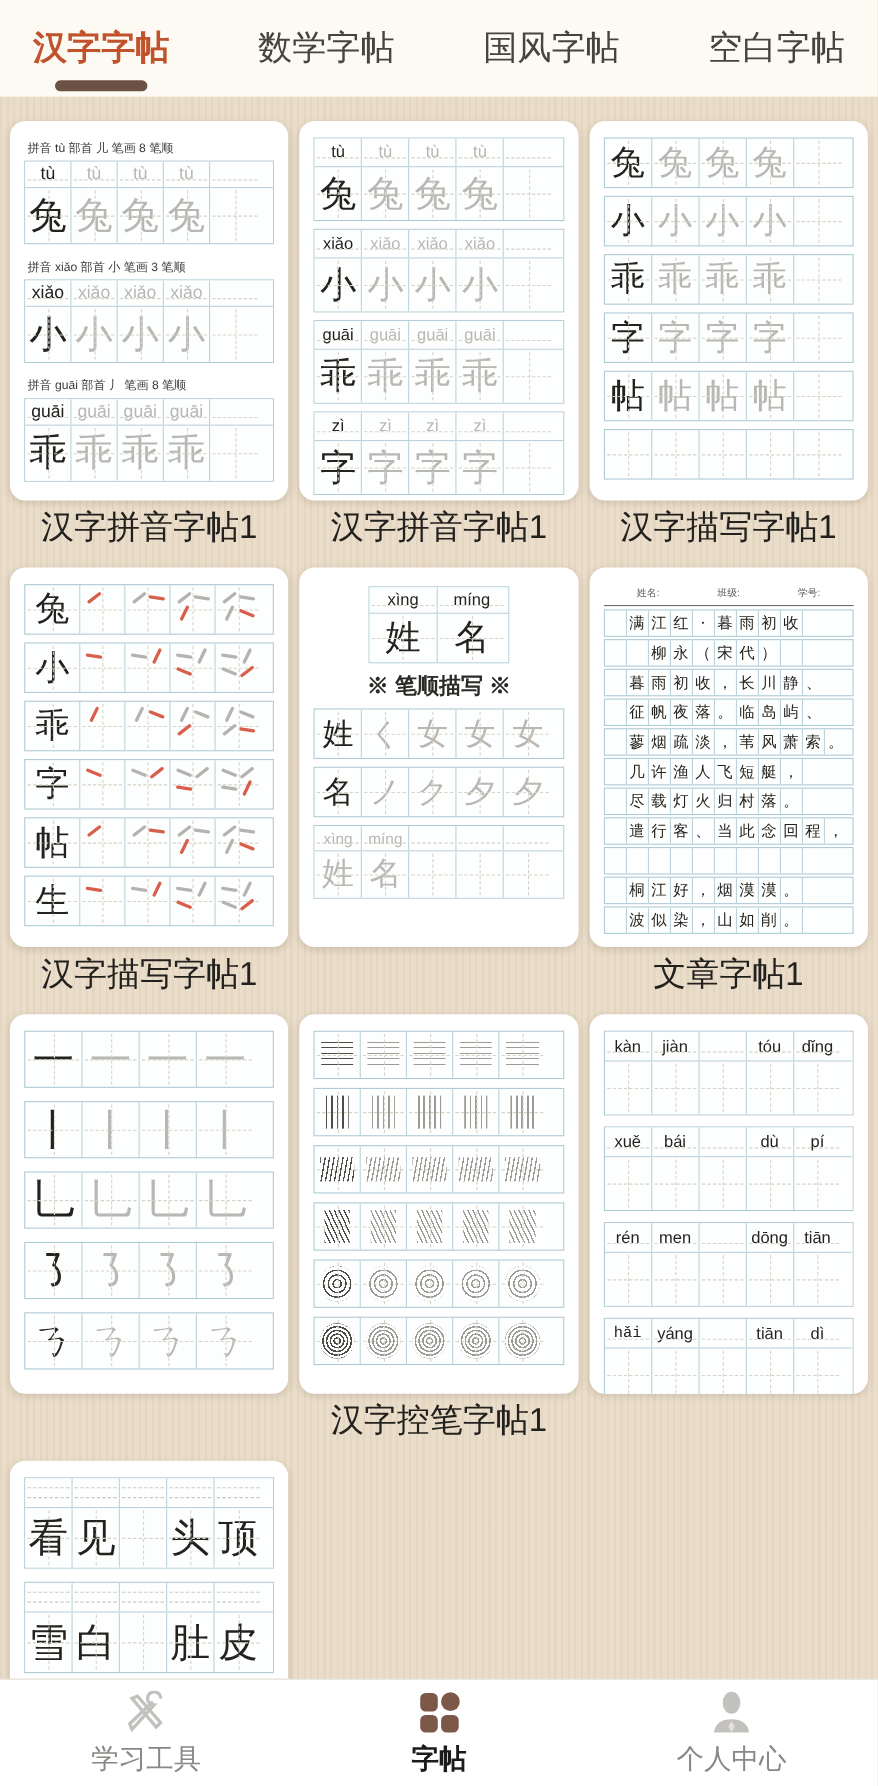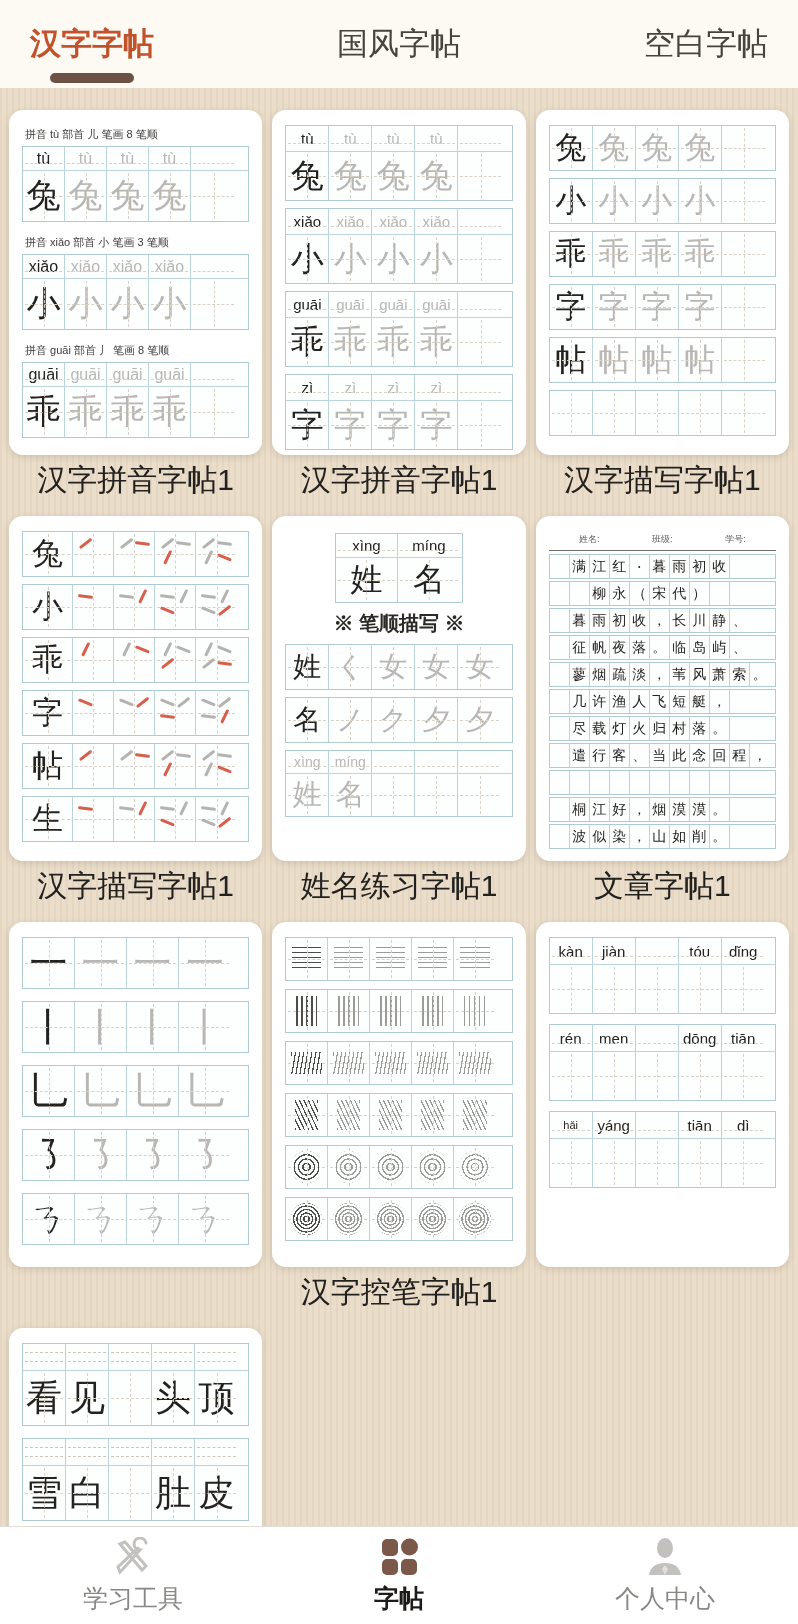--- a/index.html
+++ b/index.html
@@ -82,20 +82,21 @@
   .btab .blabel{font-size:25px;color:#8a8885;}
   .btab.active .blabel{color:#1d1b19;font-weight:bold;}
   .bicon{width:42px;height:42px;display:flex;align-items:center;justify-content:center;}
 </style>
 </head>
 <body>
 
 <div class="app">
   <header class="topbar">
       <div class="tab active">汉字字帖</div>
+      <div class="tab">数学字帖</div>
       <div class="tab">国风字帖</div>
       <div class="tab">空白字帖</div>
     </header>
   <main class="content">
     <div class="grid">
         <div class="card-wrap">
           <div class="card">
             <div>
               <div class="sec">
                 <div class="sec-h">拼音 tù  部首 儿  笔画 8  笔顺</div>
@@ -450,21 +451,20 @@
                 <div class="g-row">
                   <div class="g-cell mi hz trace" style="width: 43px; height: 42px; font-size: 29px;">姓</div>
                   <div class="g-cell mi hz trace" style="width: 43px; height: 42px; font-size: 29px;">名</div>
                   <div class="g-cell mi hz trace" style="width: 43px; height: 42px; font-size: 29px;"></div>
                   <div class="g-cell mi hz trace" style="width: 43px; height: 42px; font-size: 29px;"></div>
                   <div class="g-cell mi hz trace" style="width: 43px; height: 42px; font-size: 29px;"></div>
                 </div>
               </div>
             </div>
           </div>
-          <div class="card-title">姓名练习字帖1</div>
         </div>
         <div class="card-wrap">
           <div class="card">
             <div class="art">
               <div class="art-head">
                 <span>姓名:</span>
                 <span>班级:</span>
                 <span>学号:</span>
               </div>
               <div class="g-row" style="margin-bottom: 2px;">
@@ -764,37 +764,53 @@
                 <div class="g-row">
                   <div class="g-cell mi" style="width: 43px; height: 48px;"></div>
                   <div class="g-cell mi" style="width: 43px; height: 48px;"></div>
                   <div class="g-cell mi" style="width: 43px; height: 48px;"></div>
                   <div class="g-cell mi" style="width: 43px; height: 48px;"></div>
                   <div class="g-cell mi" style="width: 43px; height: 48px;"></div>
                 </div>
               </div>
               <div class="sec-box" style="margin-bottom: 10px;">
                 <div class="g-row">
+                  <div class="g-cell py ink" style="width: 43px; height: 26px; font-size: 15px;">xuě</div>
+                  <div class="g-cell py ink" style="width: 43px; height: 26px; font-size: 15px;">bái</div>
+                  <div class="g-cell py " style="width: 43px; height: 26px; font-size: 15px;"></div>
+                  <div class="g-cell py ink" style="width: 43px; height: 26px; font-size: 15px;">dù</div>
+                  <div class="g-cell py ink" style="width: 43px; height: 26px; font-size: 15px;">pí</div>
+                </div>
+                <div class="g-row">
+                  <div class="g-cell mi" style="width: 43px; height: 48px;"></div>
+                  <div class="g-cell mi" style="width: 43px; height: 48px;"></div>
+                  <div class="g-cell mi" style="width: 43px; height: 48px;"></div>
+                  <div class="g-cell mi" style="width: 43px; height: 48px;"></div>
+                  <div class="g-cell mi" style="width: 43px; height: 48px;"></div>
+                </div>
+              </div>
+              <div class="sec-box" style="margin-bottom: 10px;">
+                <div class="g-row">
                   <div class="g-cell py ink" style="width: 43px; height: 26px; font-size: 15px;">rén</div>
                   <div class="g-cell py ink" style="width: 43px; height: 26px; font-size: 15px;">men</div>
                   <div class="g-cell py " style="width: 43px; height: 26px; font-size: 15px;"></div>
                   <div class="g-cell py ink" style="width: 43px; height: 26px; font-size: 15px;">dōng</div>
                   <div class="g-cell py ink" style="width: 43px; height: 26px; font-size: 15px;">tiān</div>
                 </div>
                 <div class="g-row">
                   <div class="g-cell mi" style="width: 43px; height: 48px;"></div>
                   <div class="g-cell mi" style="width: 43px; height: 48px;"></div>
                   <div class="g-cell mi" style="width: 43px; height: 48px;"></div>
                   <div class="g-cell mi" style="width: 43px; height: 48px;"></div>
                   <div class="g-cell mi" style="width: 43px; height: 48px;"></div>
                 </div>
               </div>
               <div class="sec-box" style="margin-bottom: 10px;">
                 <div class="g-row">
-                  <div class="g-cell py ink" style="width: 43px; height: 26px; font-size: 11px;">hǎi</div>
+                  <div class="g-cell py ink" style="width: 43px; height: 26px; font-size: 14px; font-family: Liberation Mono, monospace;">hǎi</div>
                   <div class="g-cell py ink" style="width: 43px; height: 26px; font-size: 15px;">yáng</div>
                   <div class="g-cell py " style="width: 43px; height: 26px; font-size: 15px;"></div>
                   <div class="g-cell py ink" style="width: 43px; height: 26px; font-size: 15px;">tiān</div>
                   <div class="g-cell py ink" style="width: 43px; height: 26px; font-size: 15px;">dì</div>
                 </div>
                 <div class="g-row">
                   <div class="g-cell mi" style="width: 43px; height: 48px;"></div>
                   <div class="g-cell mi" style="width: 43px; height: 48px;"></div>
                   <div class="g-cell mi" style="width: 43px; height: 48px;"></div>
                   <div class="g-cell mi" style="width: 43px; height: 48px;"></div>

